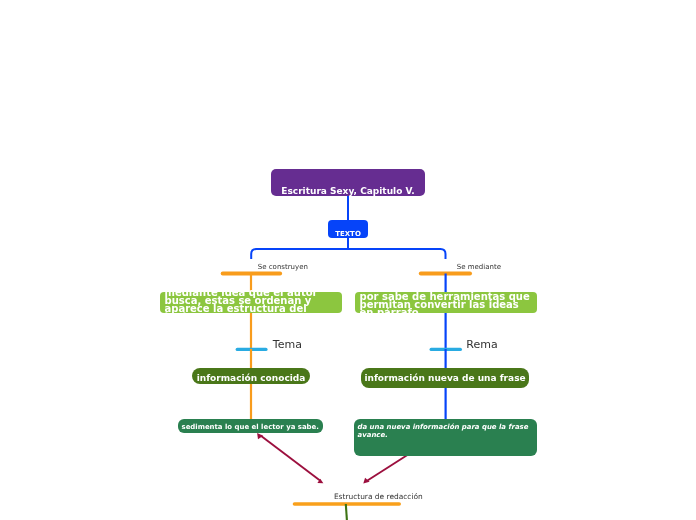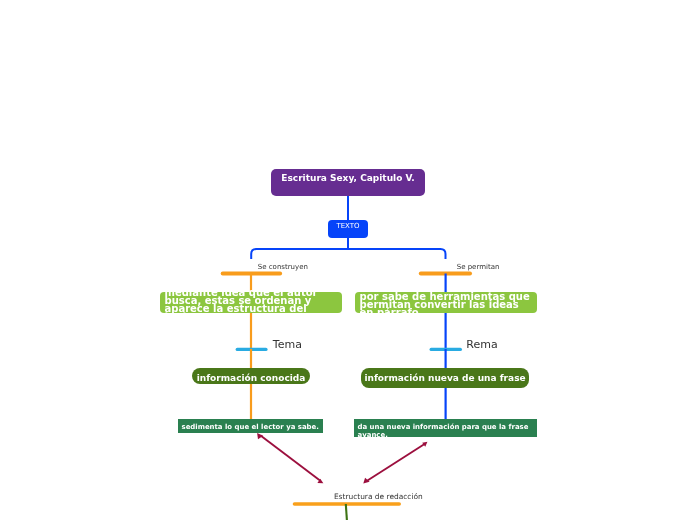--- a/index.html
+++ b/index.html
@@ -2,49 +2,49 @@
 <html><head>
 <meta charset="utf-8">
 <title>Escritura Sexy, Capitulo V. - Mapa mental</title>
 <style>
   html,body{margin:0;padding:0;}
   body{width:696px;height:520px;background:#ffffff;overflow:hidden;
        font-family:"DejaVu Sans",sans-serif;-webkit-font-smoothing:antialiased;}
   #canvas{position:relative;width:696px;height:520px;}
   svg.edges{position:absolute;left:0;top:0;width:696px;height:520px;pointer-events:none;}
 
-  .node{position:absolute;box-sizing:border-box;display:flex;align-items:flex-start;
+  .node{position:absolute;box-sizing:border-box;display:flex;align-items:flex-end;
         justify-content:center;text-align:center;border-radius:6px;color:#fff;}
   .plain{position:absolute;white-space:nowrap;color:#333333;margin-left:32px;}
 
   
   #title-node{left:271px;top:169px;width:154px;height:27px;background:#662d91;
               border-radius:5px;font-weight:bold;font-size:9px;padding-top:4px;}
   
   #root-node{left:328px;top:220px;width:40px;height:18px;background:#0644f9;
-             border-radius:4px;font-weight:normal;font-size:7px;padding-top:2px;}
+             border-radius:4px;font-weight:bold;font-size:7px;padding-top:2px;}
 
   .branch-label{font-size:7px;}
   .sub-label{font-size:11px;}
 
   .green-node{background:#8cc63f;border-radius:4px;font-weight:bold;font-size:10px;
               line-height:8px;padding:4px 4.5px 0 4.5px;text-align:left;justify-content:flex-start;
               align-items:center;}
   .olive-node{background:#4a7719;border-radius:8px;font-weight:bold;font-size:9px;
               line-height:9px;align-items:flex-start;padding-top:6px;}
-  .teal-node{background:#2a8050;border-radius:0;font-weight:bold;font-size:6.95px;
+  .teal-node{background:#2a8050;border-radius:6px;font-weight:bold;font-size:6.95px;
              line-height:8px;padding:4px 3.5px 0 3.5px;text-align:left;justify-content:flex-start;
              align-items:flex-start;}
 
   #g1{left:160px;top:292px;width:182px;height:21px;}
   #g2{left:355px;top:292px;width:182px;height:21px;}
   #o1{left:192px;top:368px;width:118px;height:16px;}
   #o2{left:361px;top:368px;width:168px;height:20px;}
   #t1{left:178px;top:419px;width:145px;height:14px;}
-  #t2{left:354px;top:419px;width:183px;height:18px;}
+  #t2{left:354px;top:419px;width:183px;height:37px;font-style:italic;}
 
   #lab1{left:225.8px;top:263px;}
   #lab2{left:424.7px;top:263px;}
   #sub1{left:240.8px;top:337.5px;}
   #sub2{left:434.3px;top:337.5px;}
   #bottom-label{left:301.9px;top:492px;font-size:7.45px;}
 </style>
 </head>
 <body>
 
@@ -87,21 +87,21 @@
 
   <div class="node" id="title-node">
     <span>Escritura Sexy, Capitulo V.</span>
   </div>
 
   <div class="node" id="root-node">
     <span>TEXTO</span>
   </div>
 
   <div class="plain branch-label" id="lab1">Se construyen</div>
-  <div class="plain branch-label" id="lab2">Se permitan</div>
+  <div class="plain branch-label" id="lab2">Se mediante</div>
 
   <div class="node green-node" id="g1">
     <span>mediante idea que el autor busca, estas se ordenan y aparece la estructura del texto.</span>
   </div>
   <div class="node green-node" id="g2">
     <span>por sabe de herramientas que permitan convertir las ideas en párrafo</span>
   </div>
 
   <div class="plain sub-label" id="sub1">Tema</div>
   <div class="plain sub-label" id="sub2">Rema</div>

